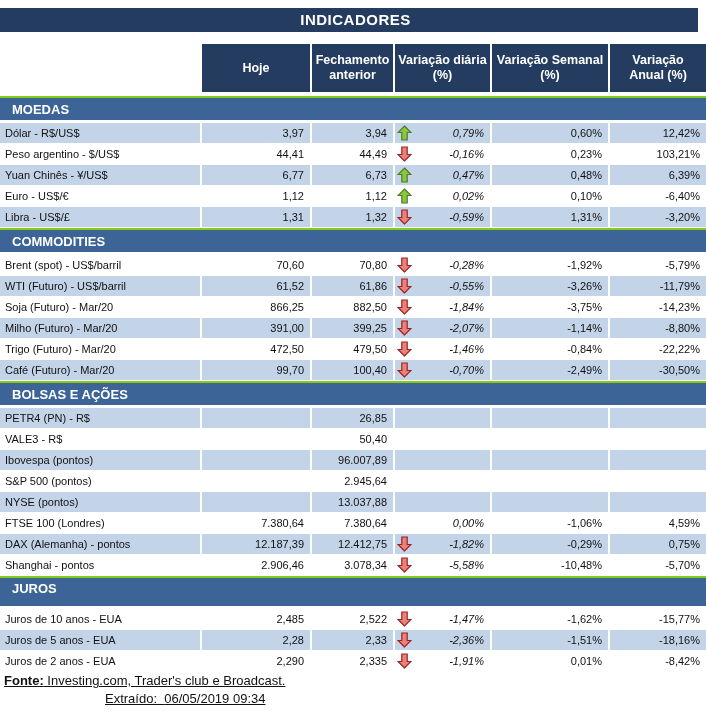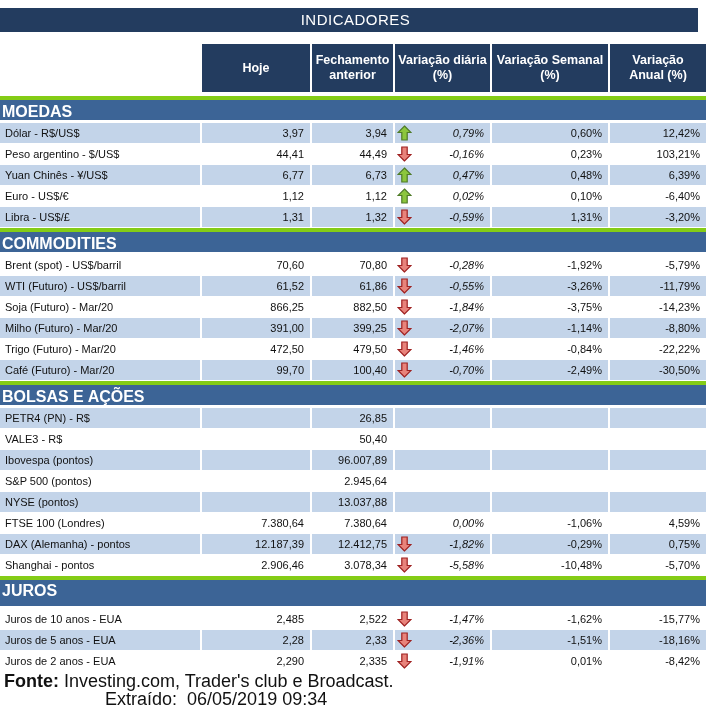--- a/index.html
+++ b/index.html
@@ -4,54 +4,54 @@
 <style>
   html,body{margin:0;padding:0;}
   body{
     width:706px;height:716px;overflow:hidden;background:#fff;
     font-family:"Liberation Sans", sans-serif;color:#111;
     --navy:#233C5F; --section:#3C6496; --shade:#C3D4E9;
   }
   .title-bar{
     margin:8px 8px 12px 0;height:24px;line-height:24px;
     background:var(--navy);color:#fff;text-align:center;
-    font-size:15px;font-weight:normal;letter-spacing:.5px;padding-left:13px;
+    font-size:15px;font-weight:bold;letter-spacing:.5px;padding-left:13px;
   }
   .grid{
     display:grid;
     grid-template-columns:202px 110px 83px 97px 118px 96px;
   }
   .header-row{height:48px;margin-bottom:4px;}
   .header-cell{
     background:var(--navy);color:#fff;font-weight:bold;font-size:12.5px;
     display:flex;flex-direction:column;justify-content:center;align-items:center;
     text-align:center;line-height:15px;border-right:2px solid #fff;box-sizing:border-box;
   }
   .header-cell div{white-space:nowrap;}
   .header-cell.spacer{background:transparent;border-right:none;}
   .header-cell:last-child{border-right:none;}
   .section-bar{
     height:24px;line-height:24px;margin-bottom:3px;
-    background:var(--section);color:#fff;font-weight:bold;font-size:16px;
-    padding-left:2px;box-sizing:border-box;border-top:4px solid #84cc16;
+    background:var(--section);color:#fff;font-weight:bold;font-size:13px;
+    padding-left:12px;box-sizing:border-box;border-top:2px solid #84cc16;
   }
   .section-bar.tall{height:30px;line-height:22px;}
   .row{height:20px;margin-bottom:1px;font-size:11px;align-items:center;}
   .row.shaded{background:var(--shade);}
   .cell{
     height:20px;line-height:20px;box-sizing:border-box;
     border-right:2px solid #fff;overflow:hidden;white-space:nowrap;
   }
   .cell:last-child{border-right:none;}
   .cell.label{padding-left:5px;text-align:left;}
   .cell.num{padding-right:6px;text-align:right;}
   .cell.diaria{display:flex;justify-content:space-between;align-items:center;padding-right:6px;}
   .cell.diaria .arrow{width:16px;height:16px;display:inline-flex;align-items:center;margin-left:2px;}
   .cell.diaria .pct{flex:1;text-align:right;font-style:italic;}
-  .footer{font-size:18px;line-height:18px;}
+  .footer{font-size:13px;line-height:18px;text-decoration:underline;}
   .footer .line1{padding-left:4px;height:18px;}
   .footer .line2{padding-left:105px;height:18px;}
   .footer b{font-weight:bold;}
 </style>
 </head>
 <body style="--navy: #233C5F; --section: #3C6496; --shade: #C3D4E9;">
 
 <div class="title-bar">INDICADORES</div>
 
 <div class="grid header-row">

